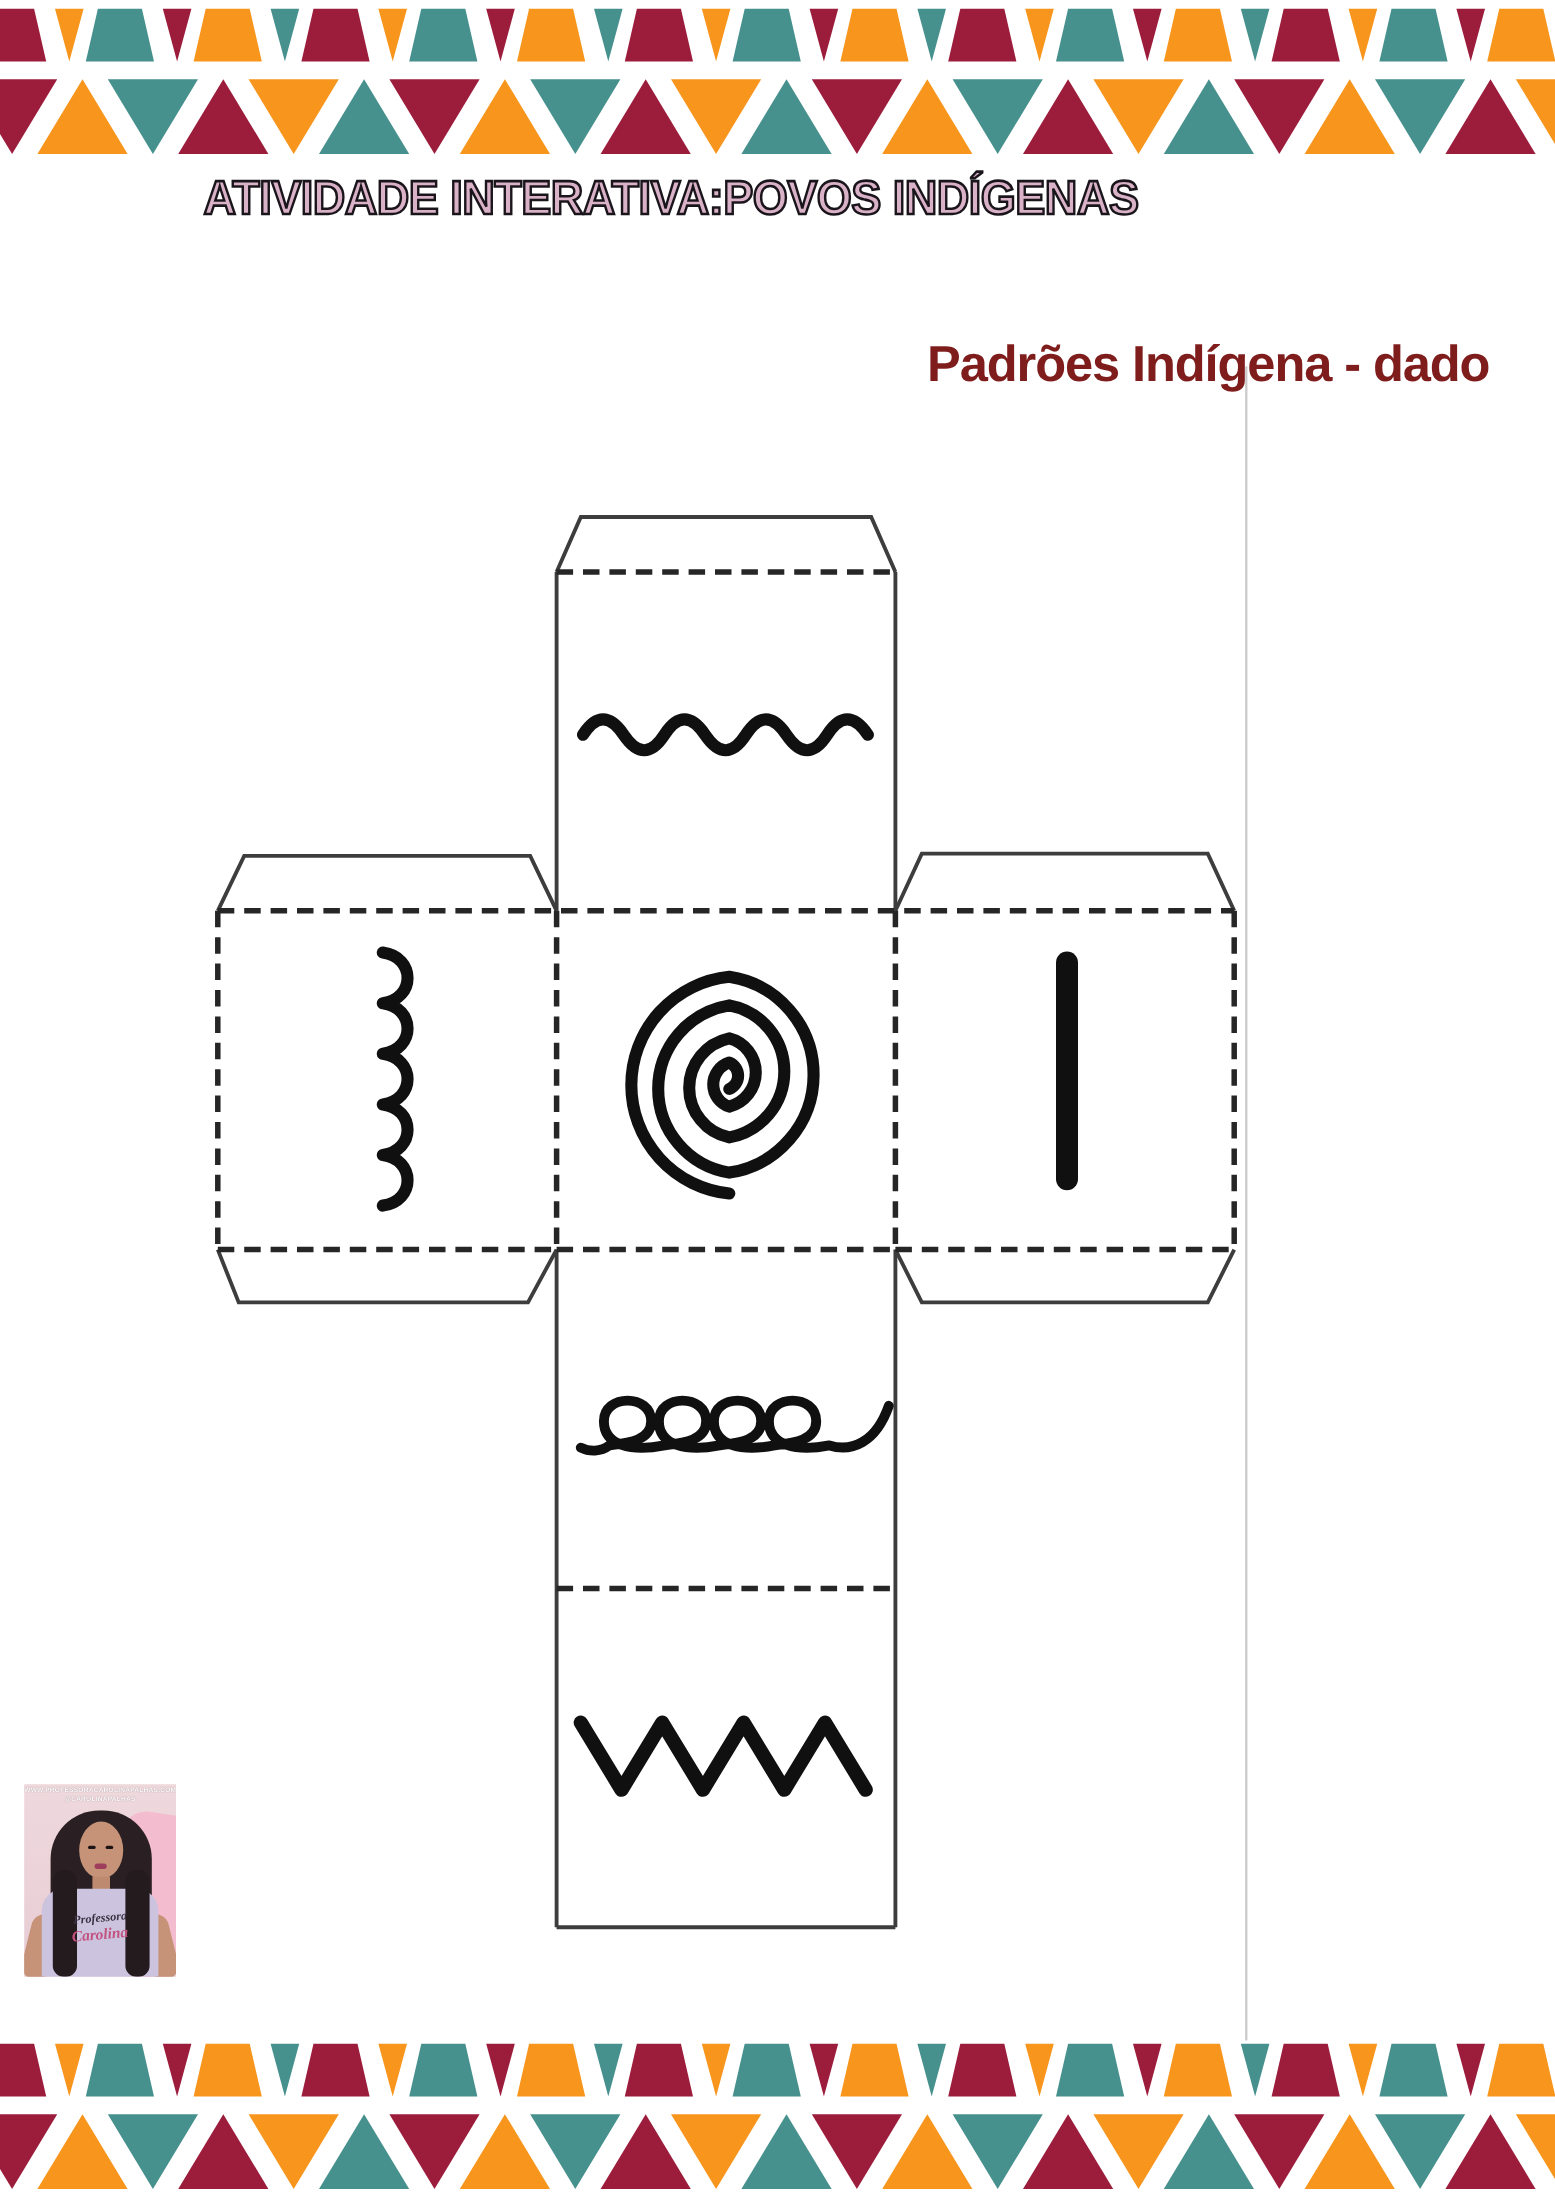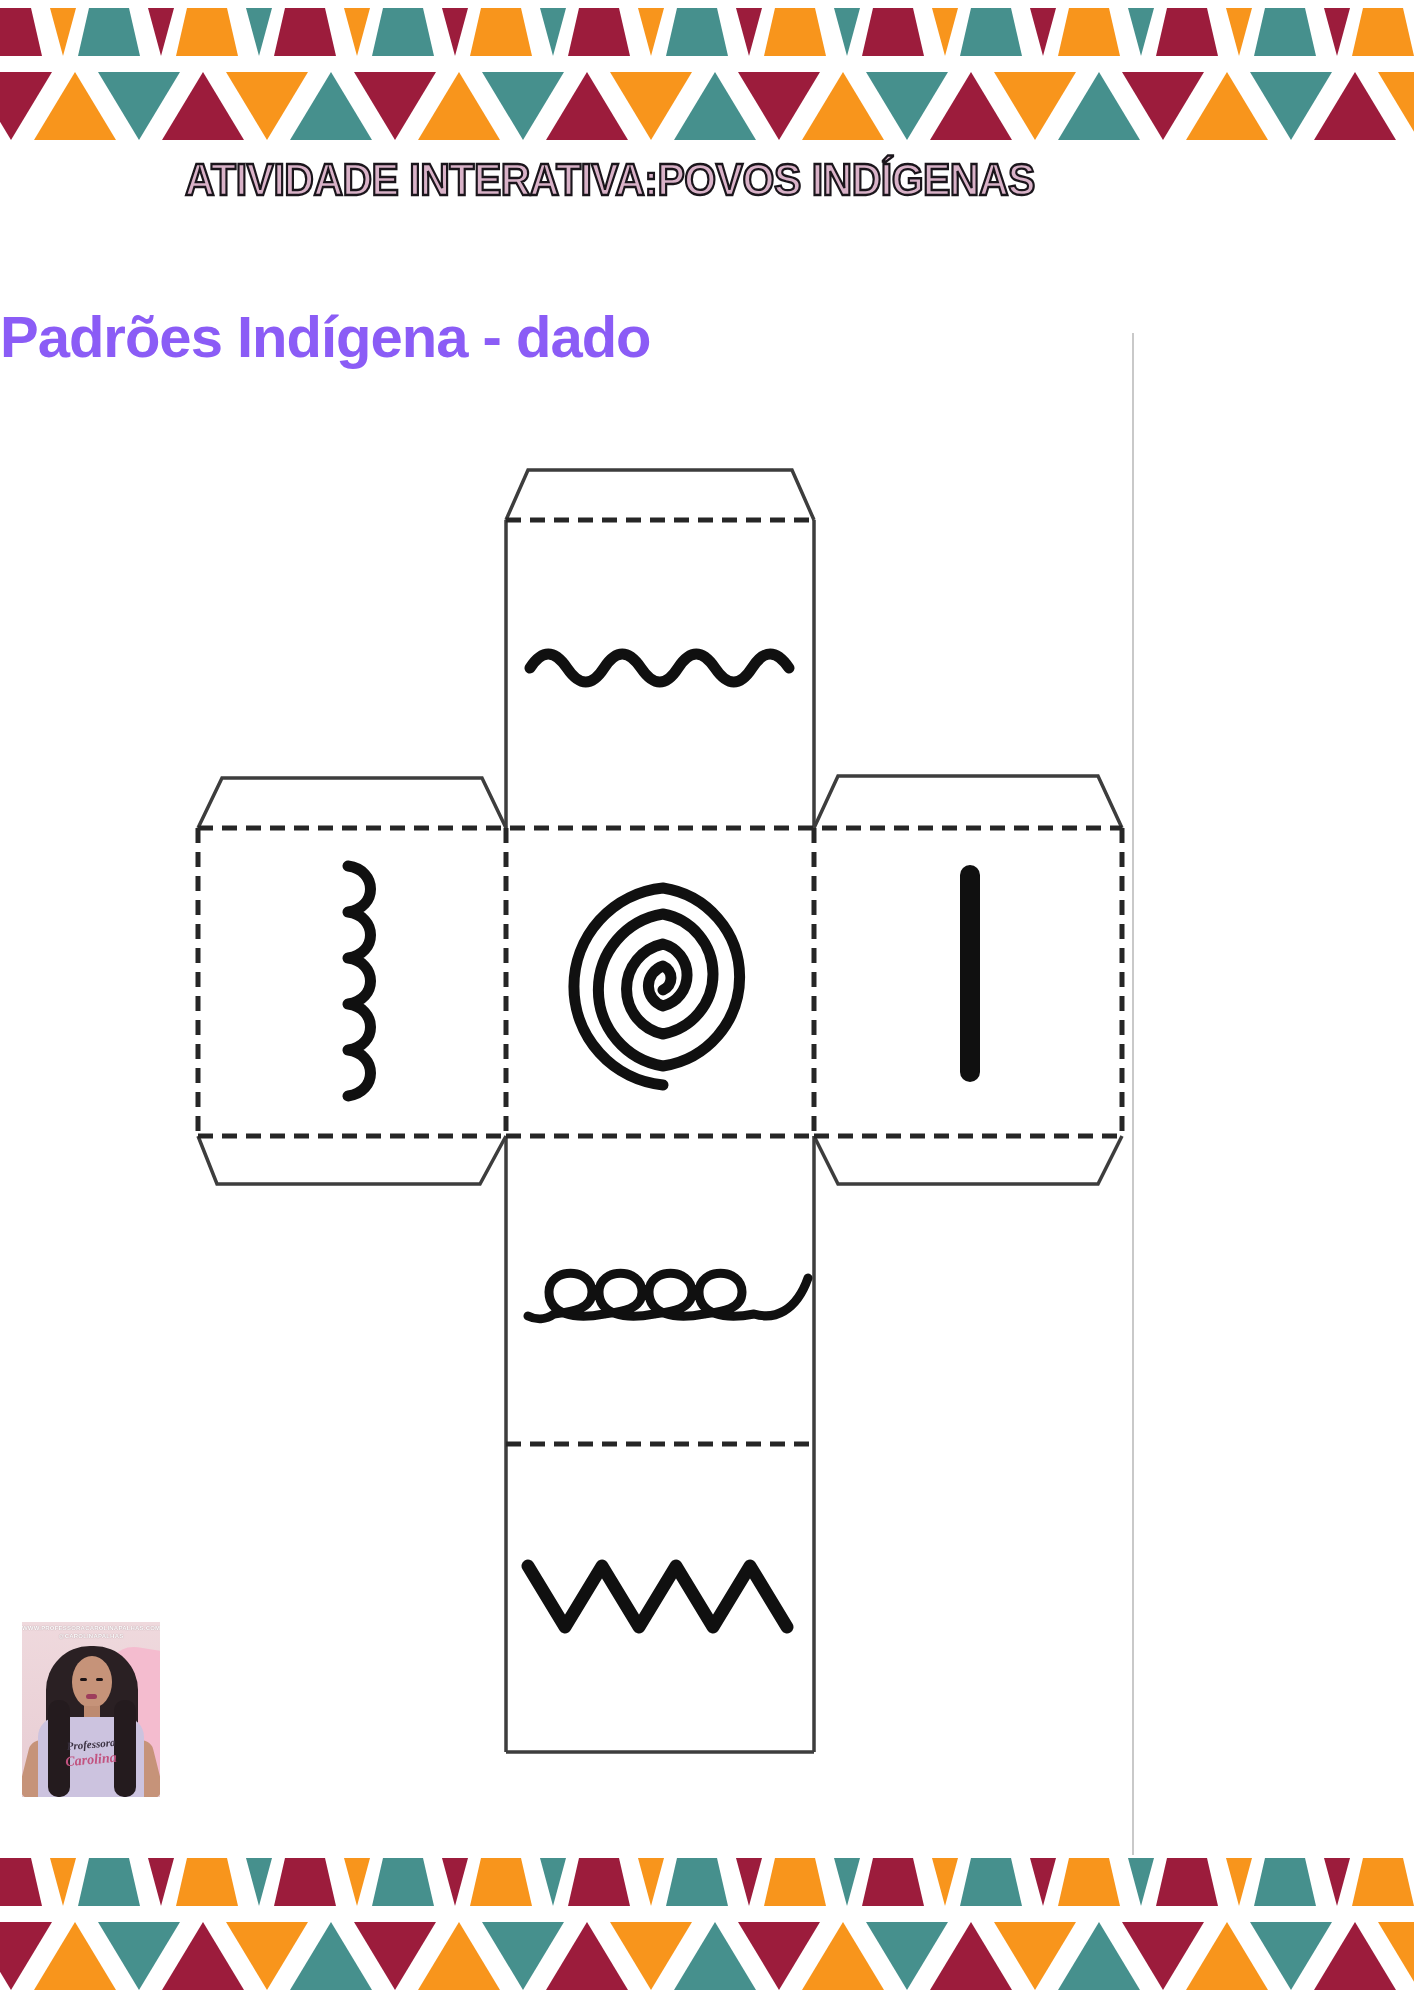--- a/index.html
+++ b/index.html
@@ -5,22 +5,22 @@
   html,body{margin:0;padding:0;background:#ffffff;}
   #page{position:relative;width:1414px;height:2000px;background:#fff;overflow:hidden;
         font-family:"Liberation Sans", sans-serif;}
   .border-svg{position:absolute;left:0;width:1414px;height:150px;display:block;}
   #top-border{top:0;}
   #bottom-border{top:1850px;}
   #main-title{position:absolute;left:0;top:157px;width:1220px;text-align:center;
       font-weight:700;font-size:41px;letter-spacing:-0.5px;
       color:var(--title-fill);-webkit-text-stroke:2.2px var(--title-outline);
       transform:scaleY(1.06);white-space:nowrap;}
-  #subtitle{position:absolute;left:0;top:303px;width:1354px;text-align:left;
-      font-weight:700;font-size:58px;letter-spacing:-1px;color:#8b5cf6;white-space:nowrap;}
+  #subtitle{position:absolute;left:0;top:303px;width:1354px;text-align:right;
+      font-weight:700;font-size:46px;letter-spacing:-1px;color:#7f1d1d;white-space:nowrap;}
   #divider-line{position:absolute;left:1132px;top:333px;width:2px;height:1522px;
       background:var(--grey);}
   #net-svg{position:absolute;left:150px;top:440px;width:1000px;height:1330px;}
   .cutline{stroke:var(--line);stroke-width:3.5;fill:none;}
   .foldline{stroke:#262626;stroke-width:5;fill:none;stroke-dasharray:15 9;}
   .pattern{stroke:var(--pattern);fill:none;stroke-linecap:round;stroke-linejoin:round;}
   
   #credit-photo{position:absolute;left:22px;top:1622px;width:138px;height:175px;
       overflow:hidden;background:linear-gradient(#efd9dd,#e7ccd3);}
   #credit-photo *{position:absolute;}

